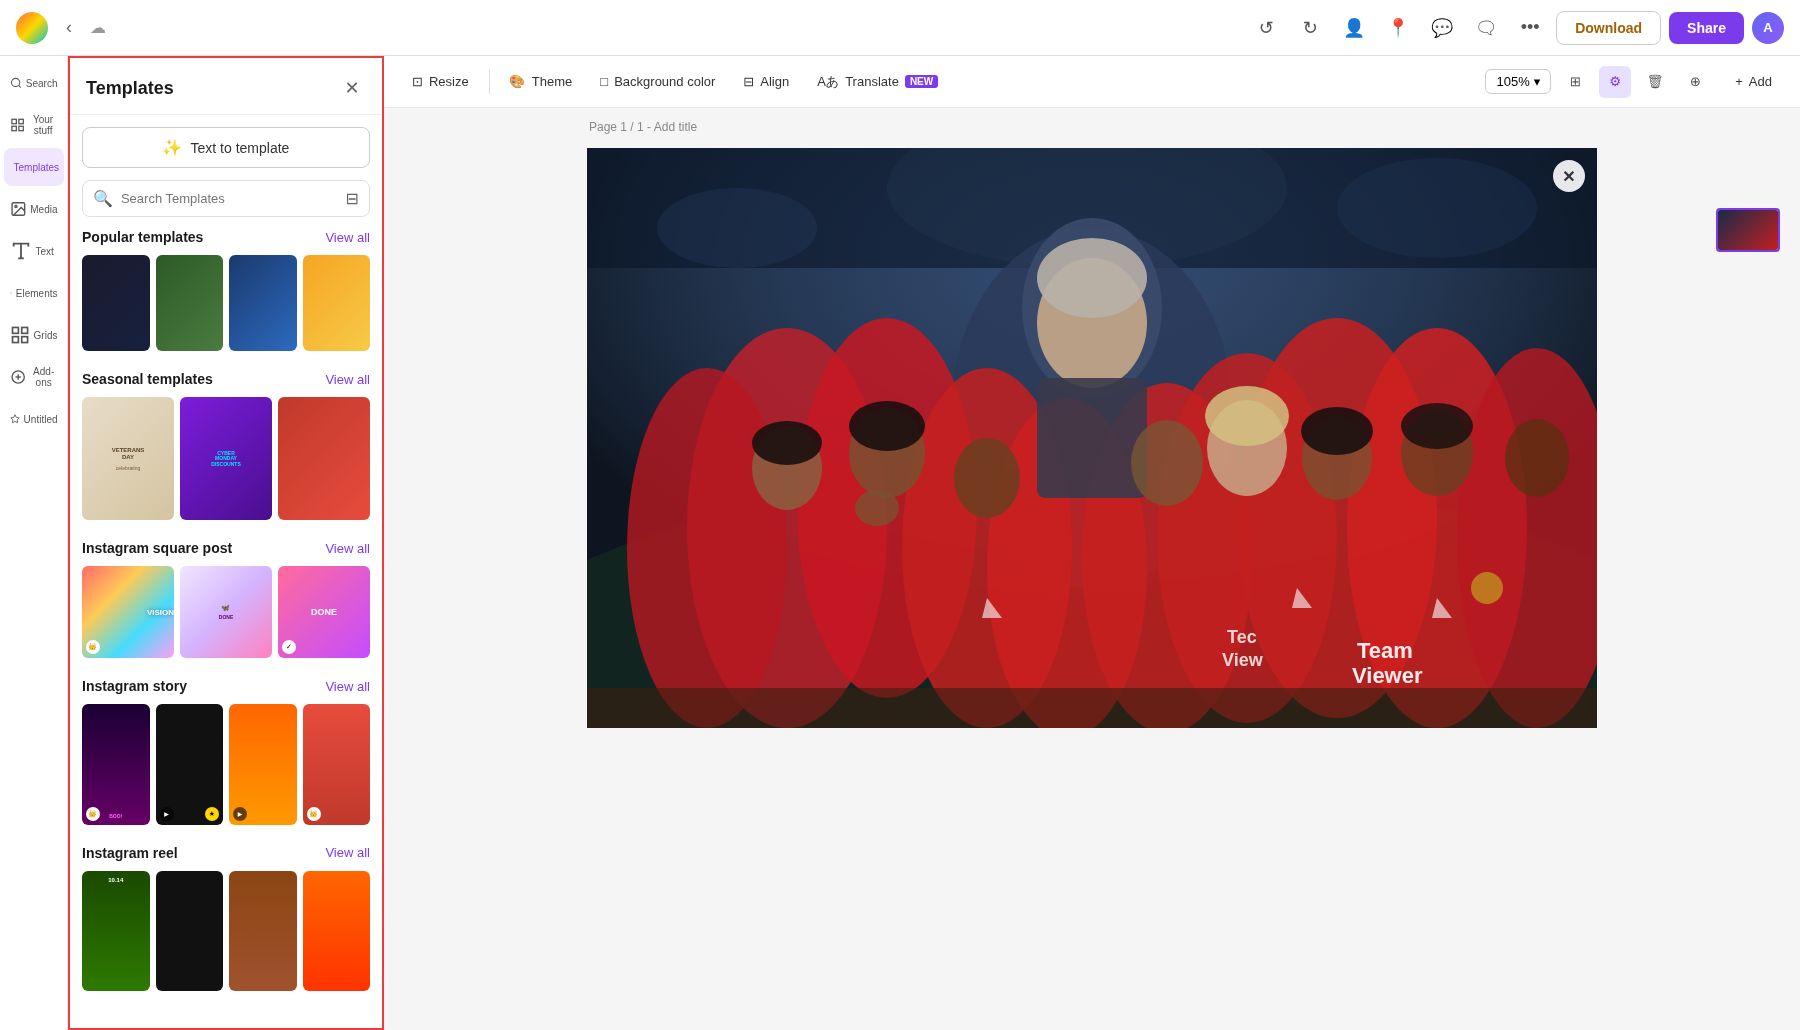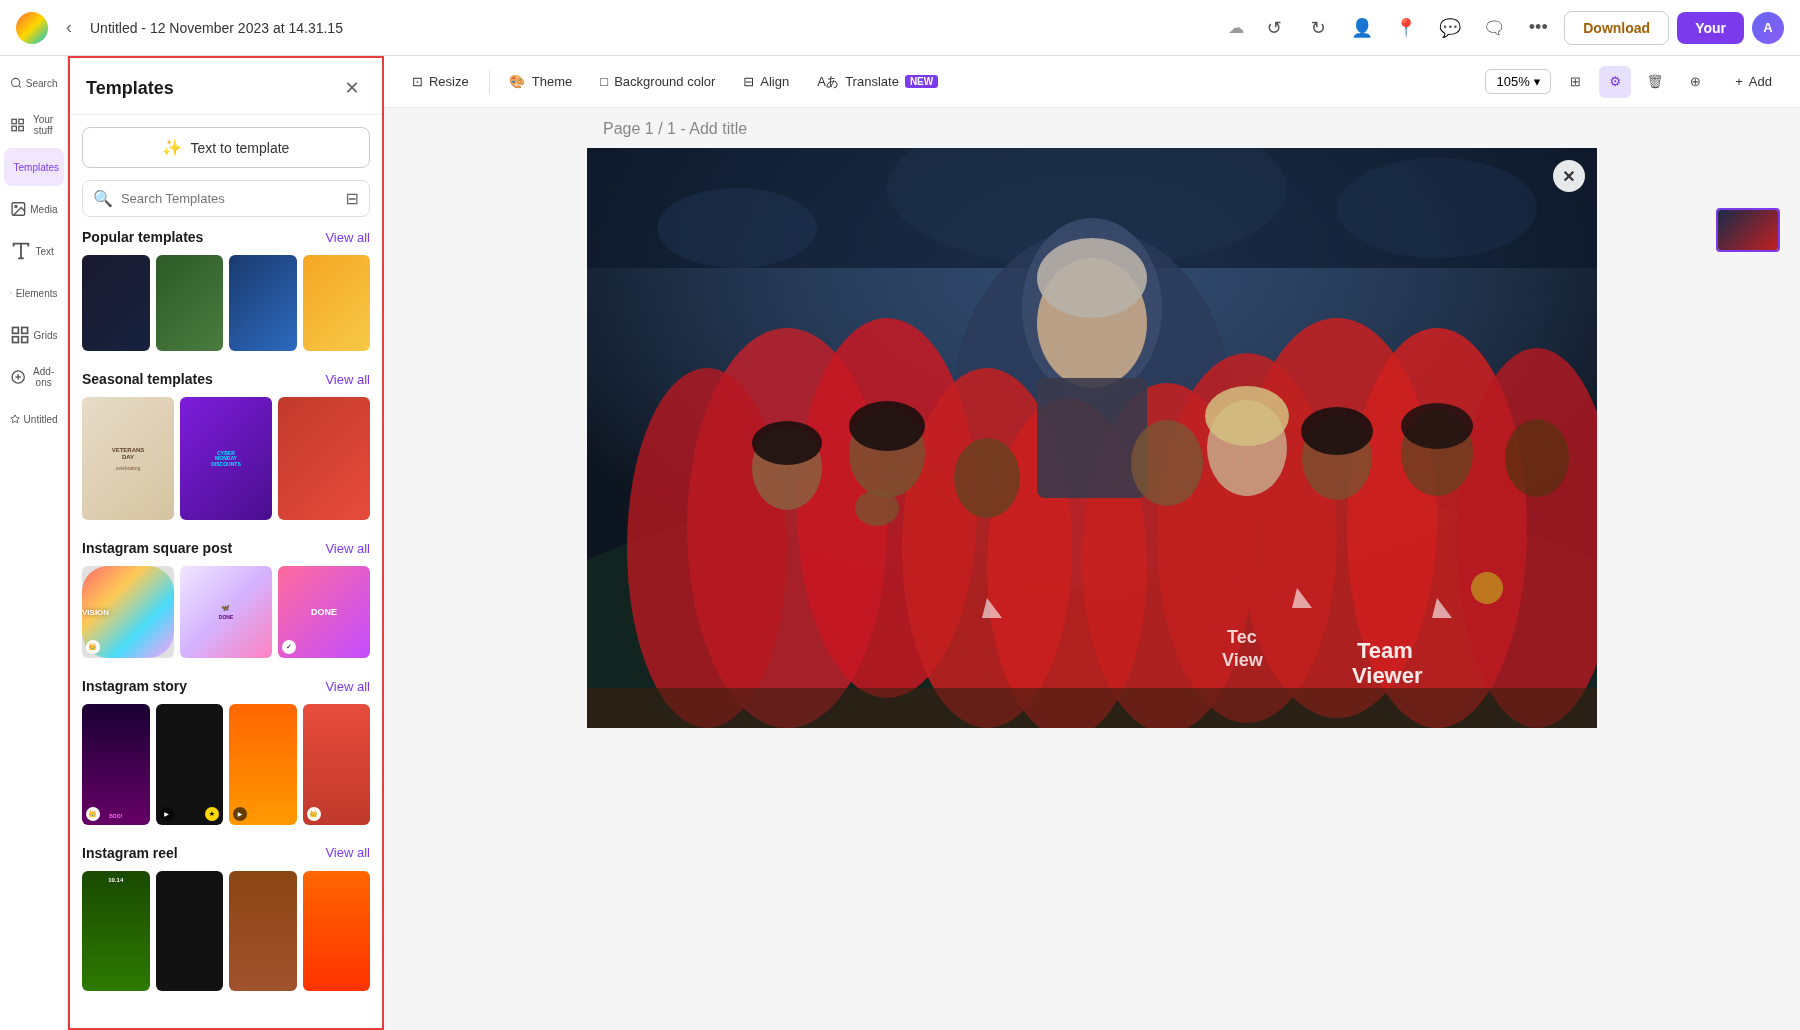--- a/index.html
+++ b/index.html
@@ -141,21 +141,21 @@
     #workspace {
       flex: 1; display: flex; align-items: flex-start; justify-content: center;
       padding: 40px; overflow: auto; position: relative;
     }
 
     #canvas-container {
       position: relative; background: #fff;
     }
 
     .page-label {
-      position: absolute; top: -28px; left: 16px; font-size: 16px; color: #888;
+      position: absolute; top: -28px; left: 2px; font-size: 12px; color: #888;
     }
 
     
     .soccer-canvas {
       width: 1010px; height: 580px;
       background: linear-gradient(135deg, #0d1b2a 0%, #1a3a5c 30%, #0a0a0a 70%, #1a1a1a 100%);
       position: relative; overflow: hidden;
     }
 
     
@@ -220,22 +220,22 @@
       display: flex; align-items: center; justify-content: center;
       width: 100%; height: 100%; flex-direction: column;
     }
     .cyber-text { font-size: 5px; font-weight: 900; color: #00e5ff; text-align: center; line-height: 1.1; text-transform: uppercase; }
     .tmpl-red-sale {
       background: linear-gradient(135deg, #c0392b, #e74c3c);
       width: 100%; height: 100%;
     }
     .tmpl-vision {
       background: linear-gradient(135deg, #ff6b6b, #feca57, #48dbfb, #ff9ff3);
-      display: flex; align-items: center; justify-content: flex-start;
-      width: 100%; height: 100%; border-radius: 26px;
+      display: flex; align-items: center; justify-content: flex-end;
+      width: 100%; height: 100%;
     }
     .vision-text { font-size: 8px; font-weight: 900; color: #fff; text-shadow: 0 0 4px rgba(0,0,0,0.5); }
     .tmpl-butterfly {
       background: linear-gradient(135deg, #f0e6ff, #d4b3ff, #ff80c0);
       display: flex; align-items: center; justify-content: center;
       width: 100%; height: 100%; flex-direction: column; gap: 2px;
     }
     .butterfly-text { font-size: 7px; font-weight: 800; color: #5c006e; }
     .tmpl-done {
       background: linear-gradient(135deg, #ff6b9d, #c44dff);
@@ -258,32 +258,31 @@
     .badge { position: absolute; bottom: 4px; left: 4px; width: 14px; height: 14px; border-radius: 50%; background: #fff; display: flex; align-items: center; justify-content: center; font-size: 7px; }
     .play-badge { position: absolute; bottom: 4px; left: 4px; width: 14px; height: 14px; border-radius: 50%; background: rgba(0,0,0,0.6); display: flex; align-items: center; justify-content: center; font-size: 6px; color: #fff; }
     .crown-badge { position: absolute; bottom: 4px; right: 4px; width: 14px; height: 14px; border-radius: 50%; background: #ffd700; display: flex; align-items: center; justify-content: center; font-size: 7px; }
   </style>
 </head>
 <body>
 
 <div id="topbar">
   <div class="logo"></div>
   <span class="nav-arrow">‹</span>
-  <span class="doc-title">Untitled - 12 November 2023 at 14.31.15</span>
   <span class="cloud-icon">☁</span>
   <div class="topbar-actions">
     <div class="topbar-icon-btn">↺</div>
     <div class="topbar-icon-btn">↻</div>
     <div class="topbar-icon-btn">👤</div>
     <div class="topbar-icon-btn">📍</div>
     <div class="topbar-icon-btn">💬</div>
     <div class="topbar-icon-btn">🗨</div>
     <div class="topbar-icon-btn">•••</div>
     <button class="btn-download">Download</button>
-    <button class="btn-share">Your</button>
+    <button class="btn-share">Share</button>
     <div class="user-avatar">A</div>
   </div>
 </div>
 
 <div id="main">
 
   <div id="sidebar-icons">
     <div class="sidebar-icon-item">
       <svg viewBox="0 0 24 24" fill="none" stroke="currentColor" stroke-width="2">
           <circle cx="11" cy="11" r="8"></circle>

